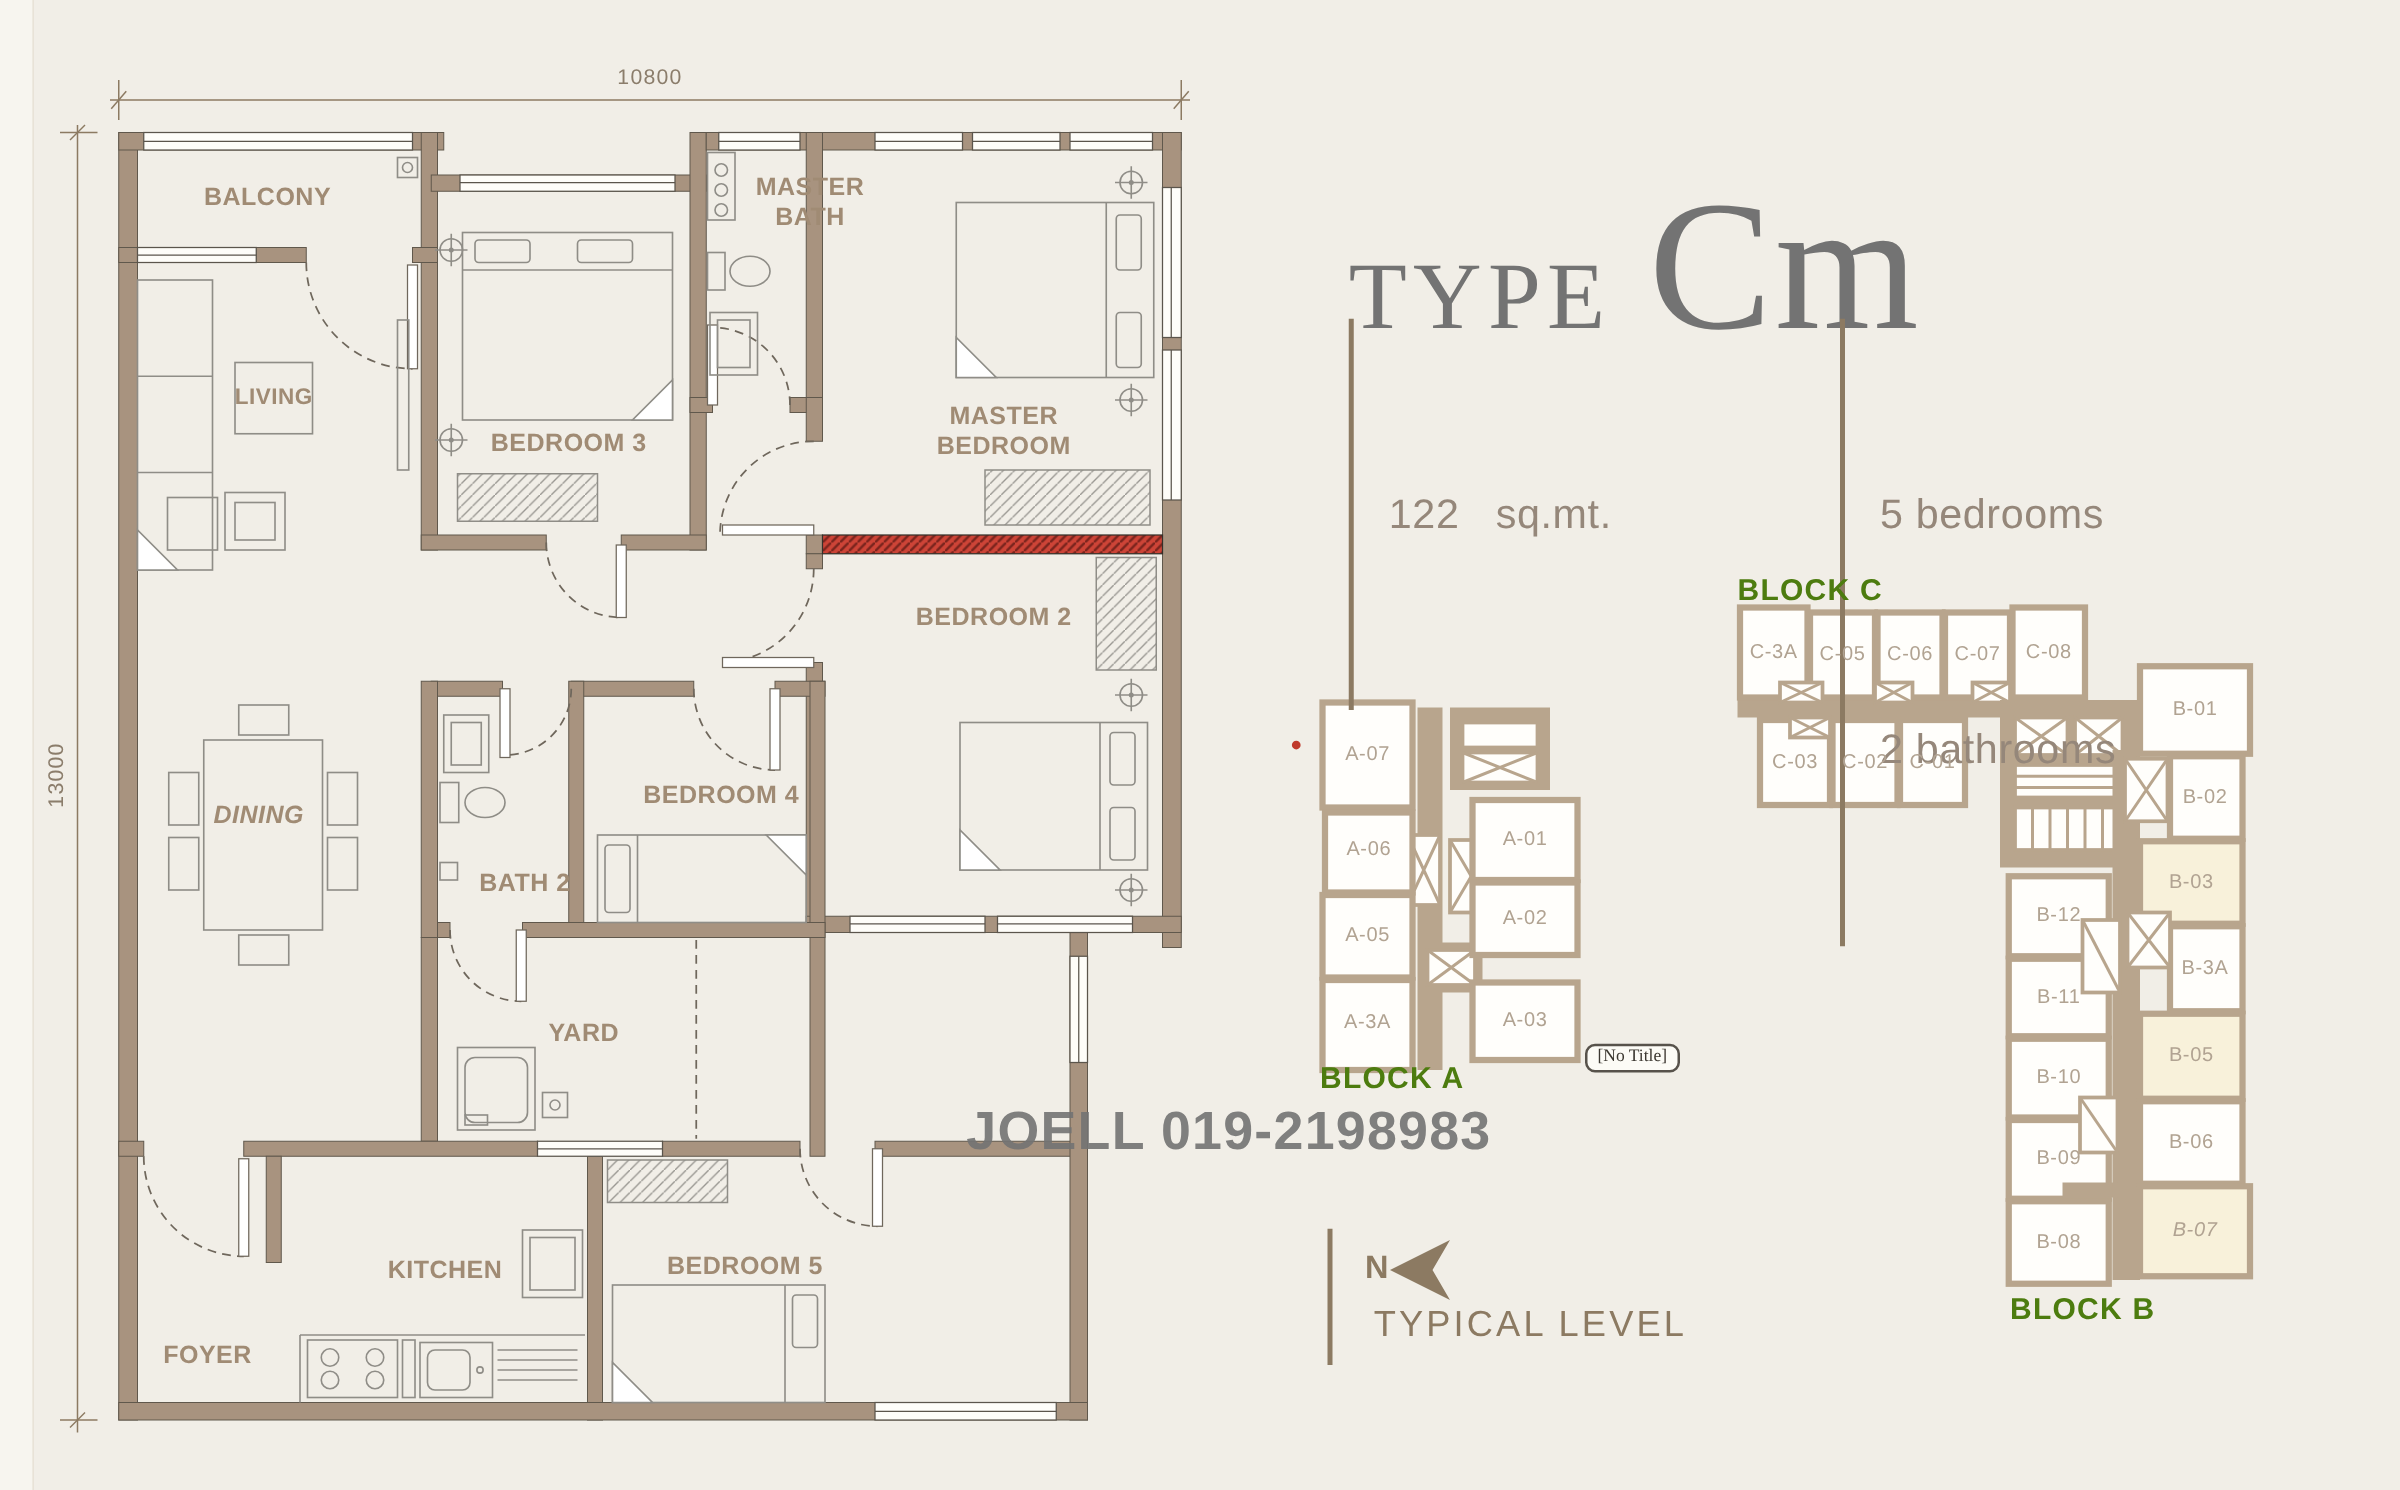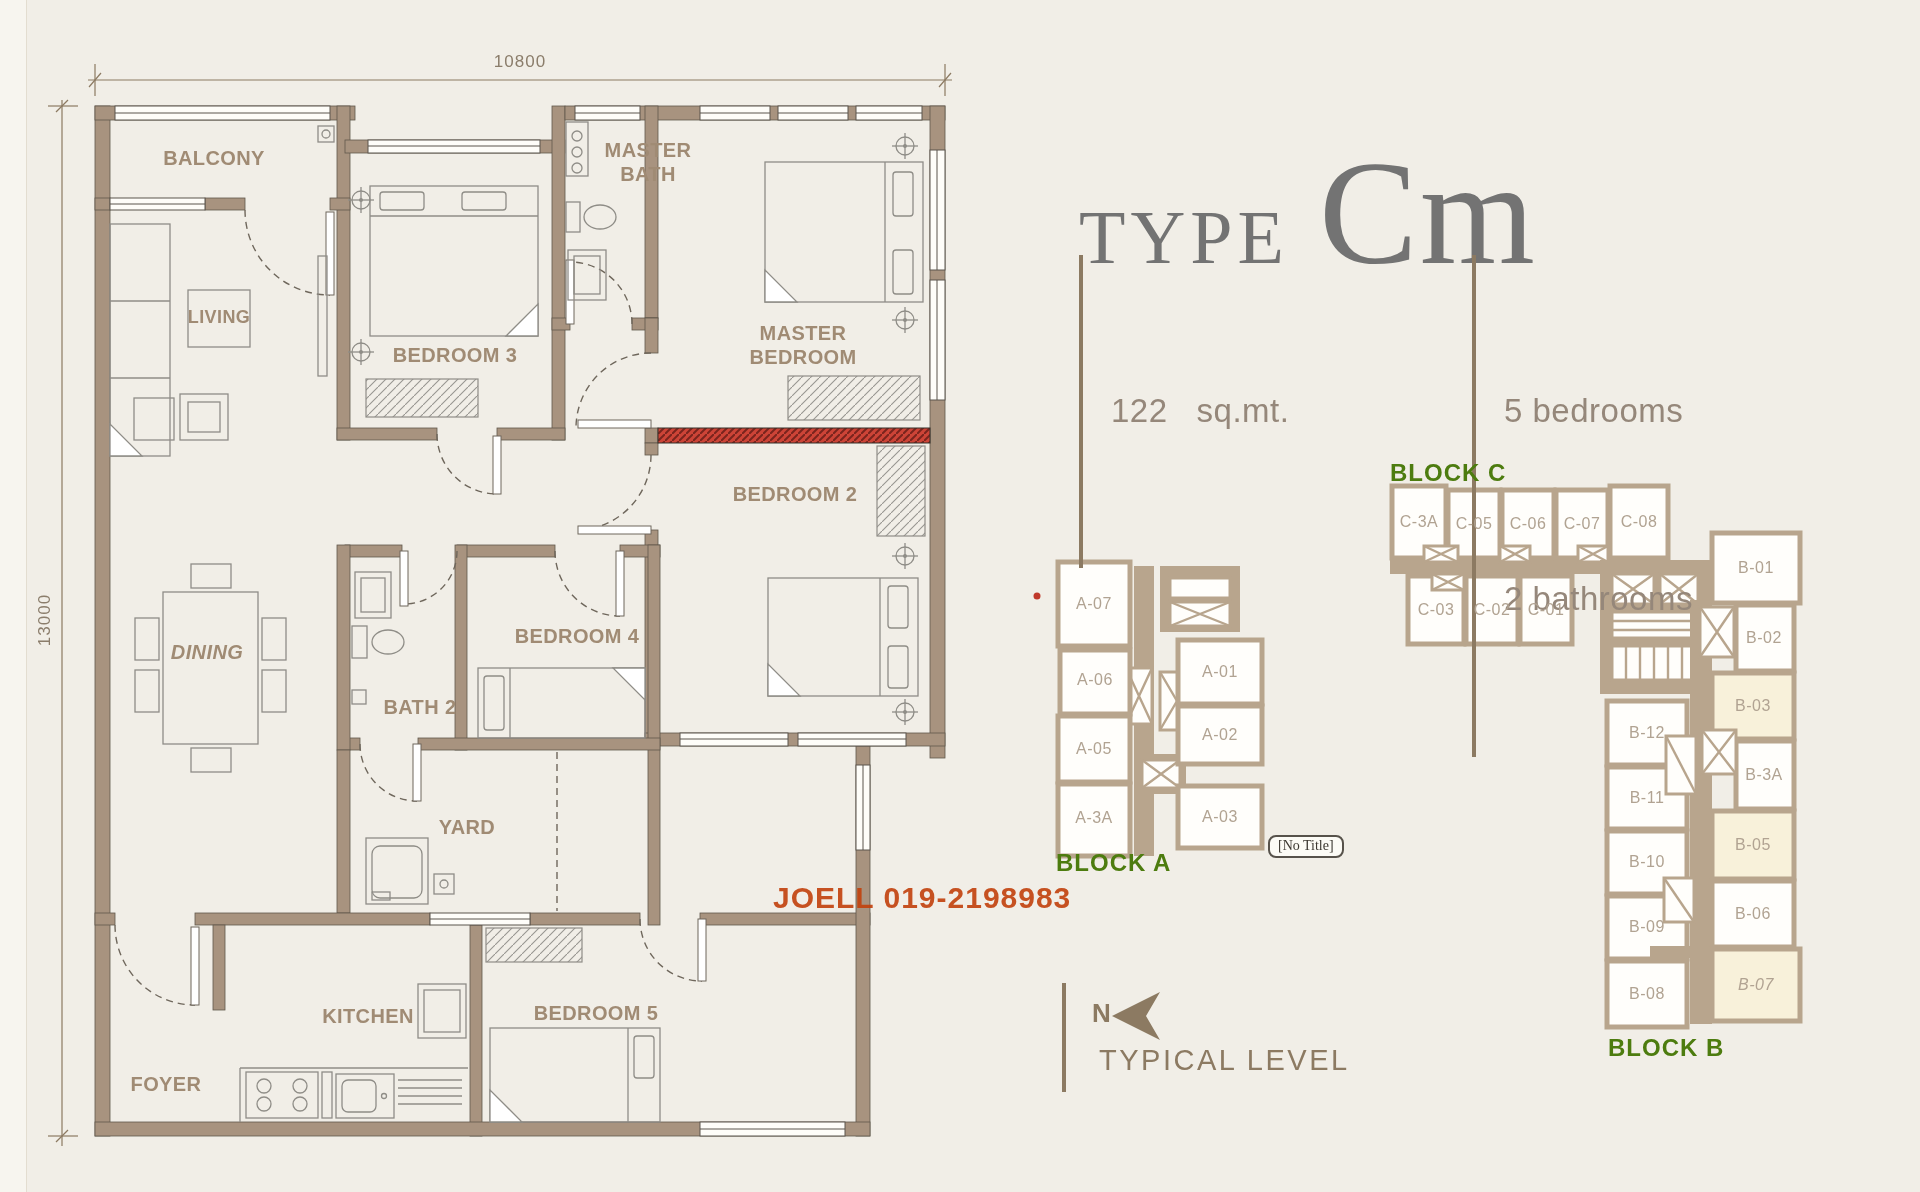--- a/index.html
+++ b/index.html
@@ -26,21 +26,21 @@
   .lbl.wrap{white-space:normal;width:105px;}
   .lbl.wrapwide{white-space:normal;width:160px;}
   .dimlbl{position:absolute;transform:translate(-50%,-50%);color:#8b7d6b;font-size:17px;letter-spacing:1px;}
   .dimlbl.vert{transform:translate(-50%,-50%) rotate(-90deg);}
   .title{position:absolute;display:flex;align-items:baseline;color:#737373;font-family:"Liberation Serif",serif;}
   .title .t1{font-size:76px;letter-spacing:5px;}
   .title .t2{font-size:148px;margin-left:30px;letter-spacing:2px;}
   .spec{position:absolute;border-left:4px solid #8c7a62;padding-left:28px;color:#95877a;font-size:33px;line-height:1.9;letter-spacing:.5px;white-space:pre;}
   .blocktitle{position:absolute;color:#4d7c0f;font-weight:bold;font-size:24px;letter-spacing:1px;}
   .ulbl{position:absolute;transform:translate(-50%,-50%);color:#b1a392;font-size:16px;letter-spacing:.5px;white-space:pre;}
-  .watermark{position:absolute;color:#c2410c;font-size:30px;font-weight:bold;letter-spacing:1px;opacity:.9;}
+  .watermark{position:absolute;color:#737373;font-size:43px;font-weight:bold;letter-spacing:1px;opacity:.9;}
   .tooltip{position:absolute;background:#fcfbf6;border:2px solid #57524b;border-radius:8px;padding:1px 8px 2px;font-family:"Liberation Serif",serif;font-size:14px;color:#3c3831;}
   .north{position:absolute;color:#8c7a62;font-weight:bold;font-size:26px;letter-spacing:1px;}
   .typical{position:absolute;color:#8c7a62;font-size:29px;letter-spacing:2.5px;}
 </style>
 </head>
 <body>
 
 <div class="stage">
   <div class="left-strip"></div>
 
@@ -382,21 +382,21 @@
   <div class="lbl" style="left:214px;top:158px;">BALCONY</div>
   <div class="lbl small" style="left:219px;top:318px;">LIVING</div>
   <div class="lbl" style="left:455px;top:355px;">BEDROOM 3</div>
   <div class="lbl wrap" style="left:648px;top:162px;">MASTER BATH</div>
   <div class="lbl wrapwide" style="left:803px;top:345px;">MASTER BEDROOM</div>
   <div class="lbl" style="left:795px;top:494px;">BEDROOM 2</div>
   <div class="lbl" style="left:207px;top:652px;font-style:italic;">DINING</div>
   <div class="lbl" style="left:420px;top:707px;">BATH 2</div>
   <div class="lbl" style="left:577px;top:636px;">BEDROOM 4</div>
   <div class="lbl" style="left:467px;top:827px;">YARD</div>
-  <div class="lbl" style="left:356px;top:1016px;margin-left:12px;">KITCHEN</div>
+  <div class="lbl" style="left:356px;top:1016px;">KITCHEN</div>
   <div class="lbl" style="left:166px;top:1084px;">FOYER</div>
   <div class="lbl" style="left:596px;top:1013px;">BEDROOM 5</div>
 
   <div class="title" style="left:1079px;top:128px;">
     <span class="t1">TYPE</span>
     <span class="t2">Cm</span>
   </div>
   <div class="spec" style="left:1079px;top:255px;">
     <div>122   sq.mt.</div>
   </div>

